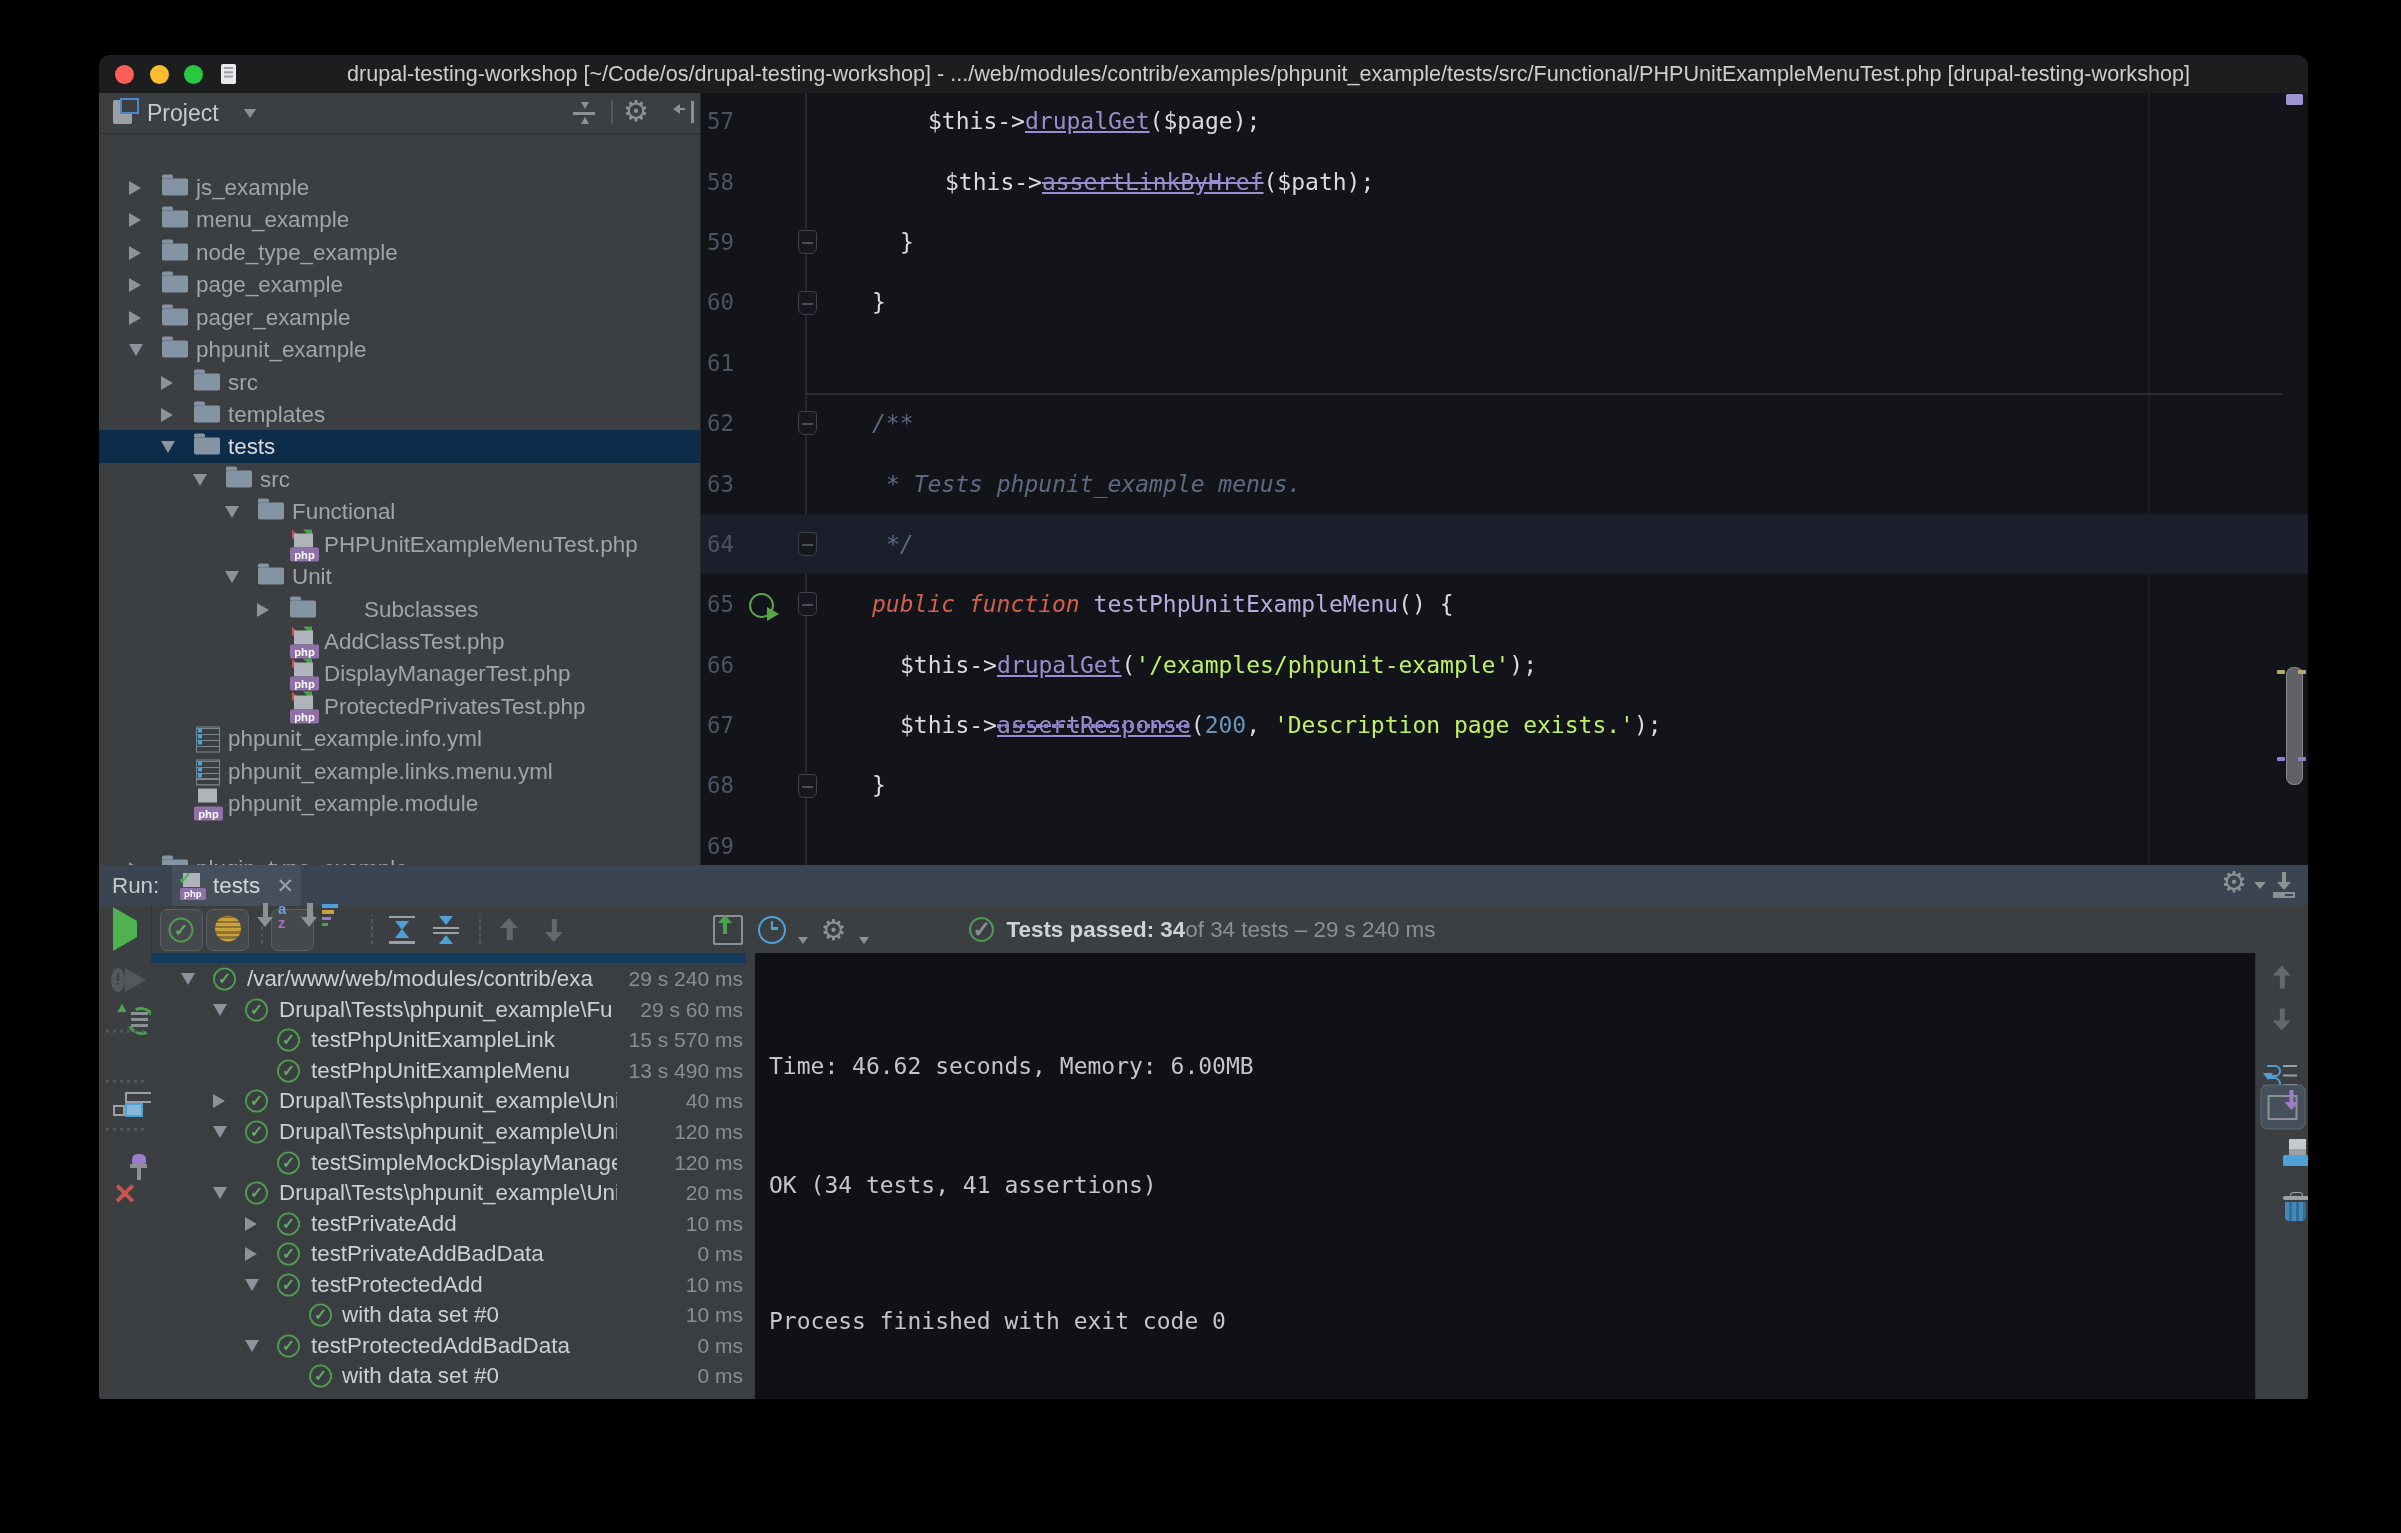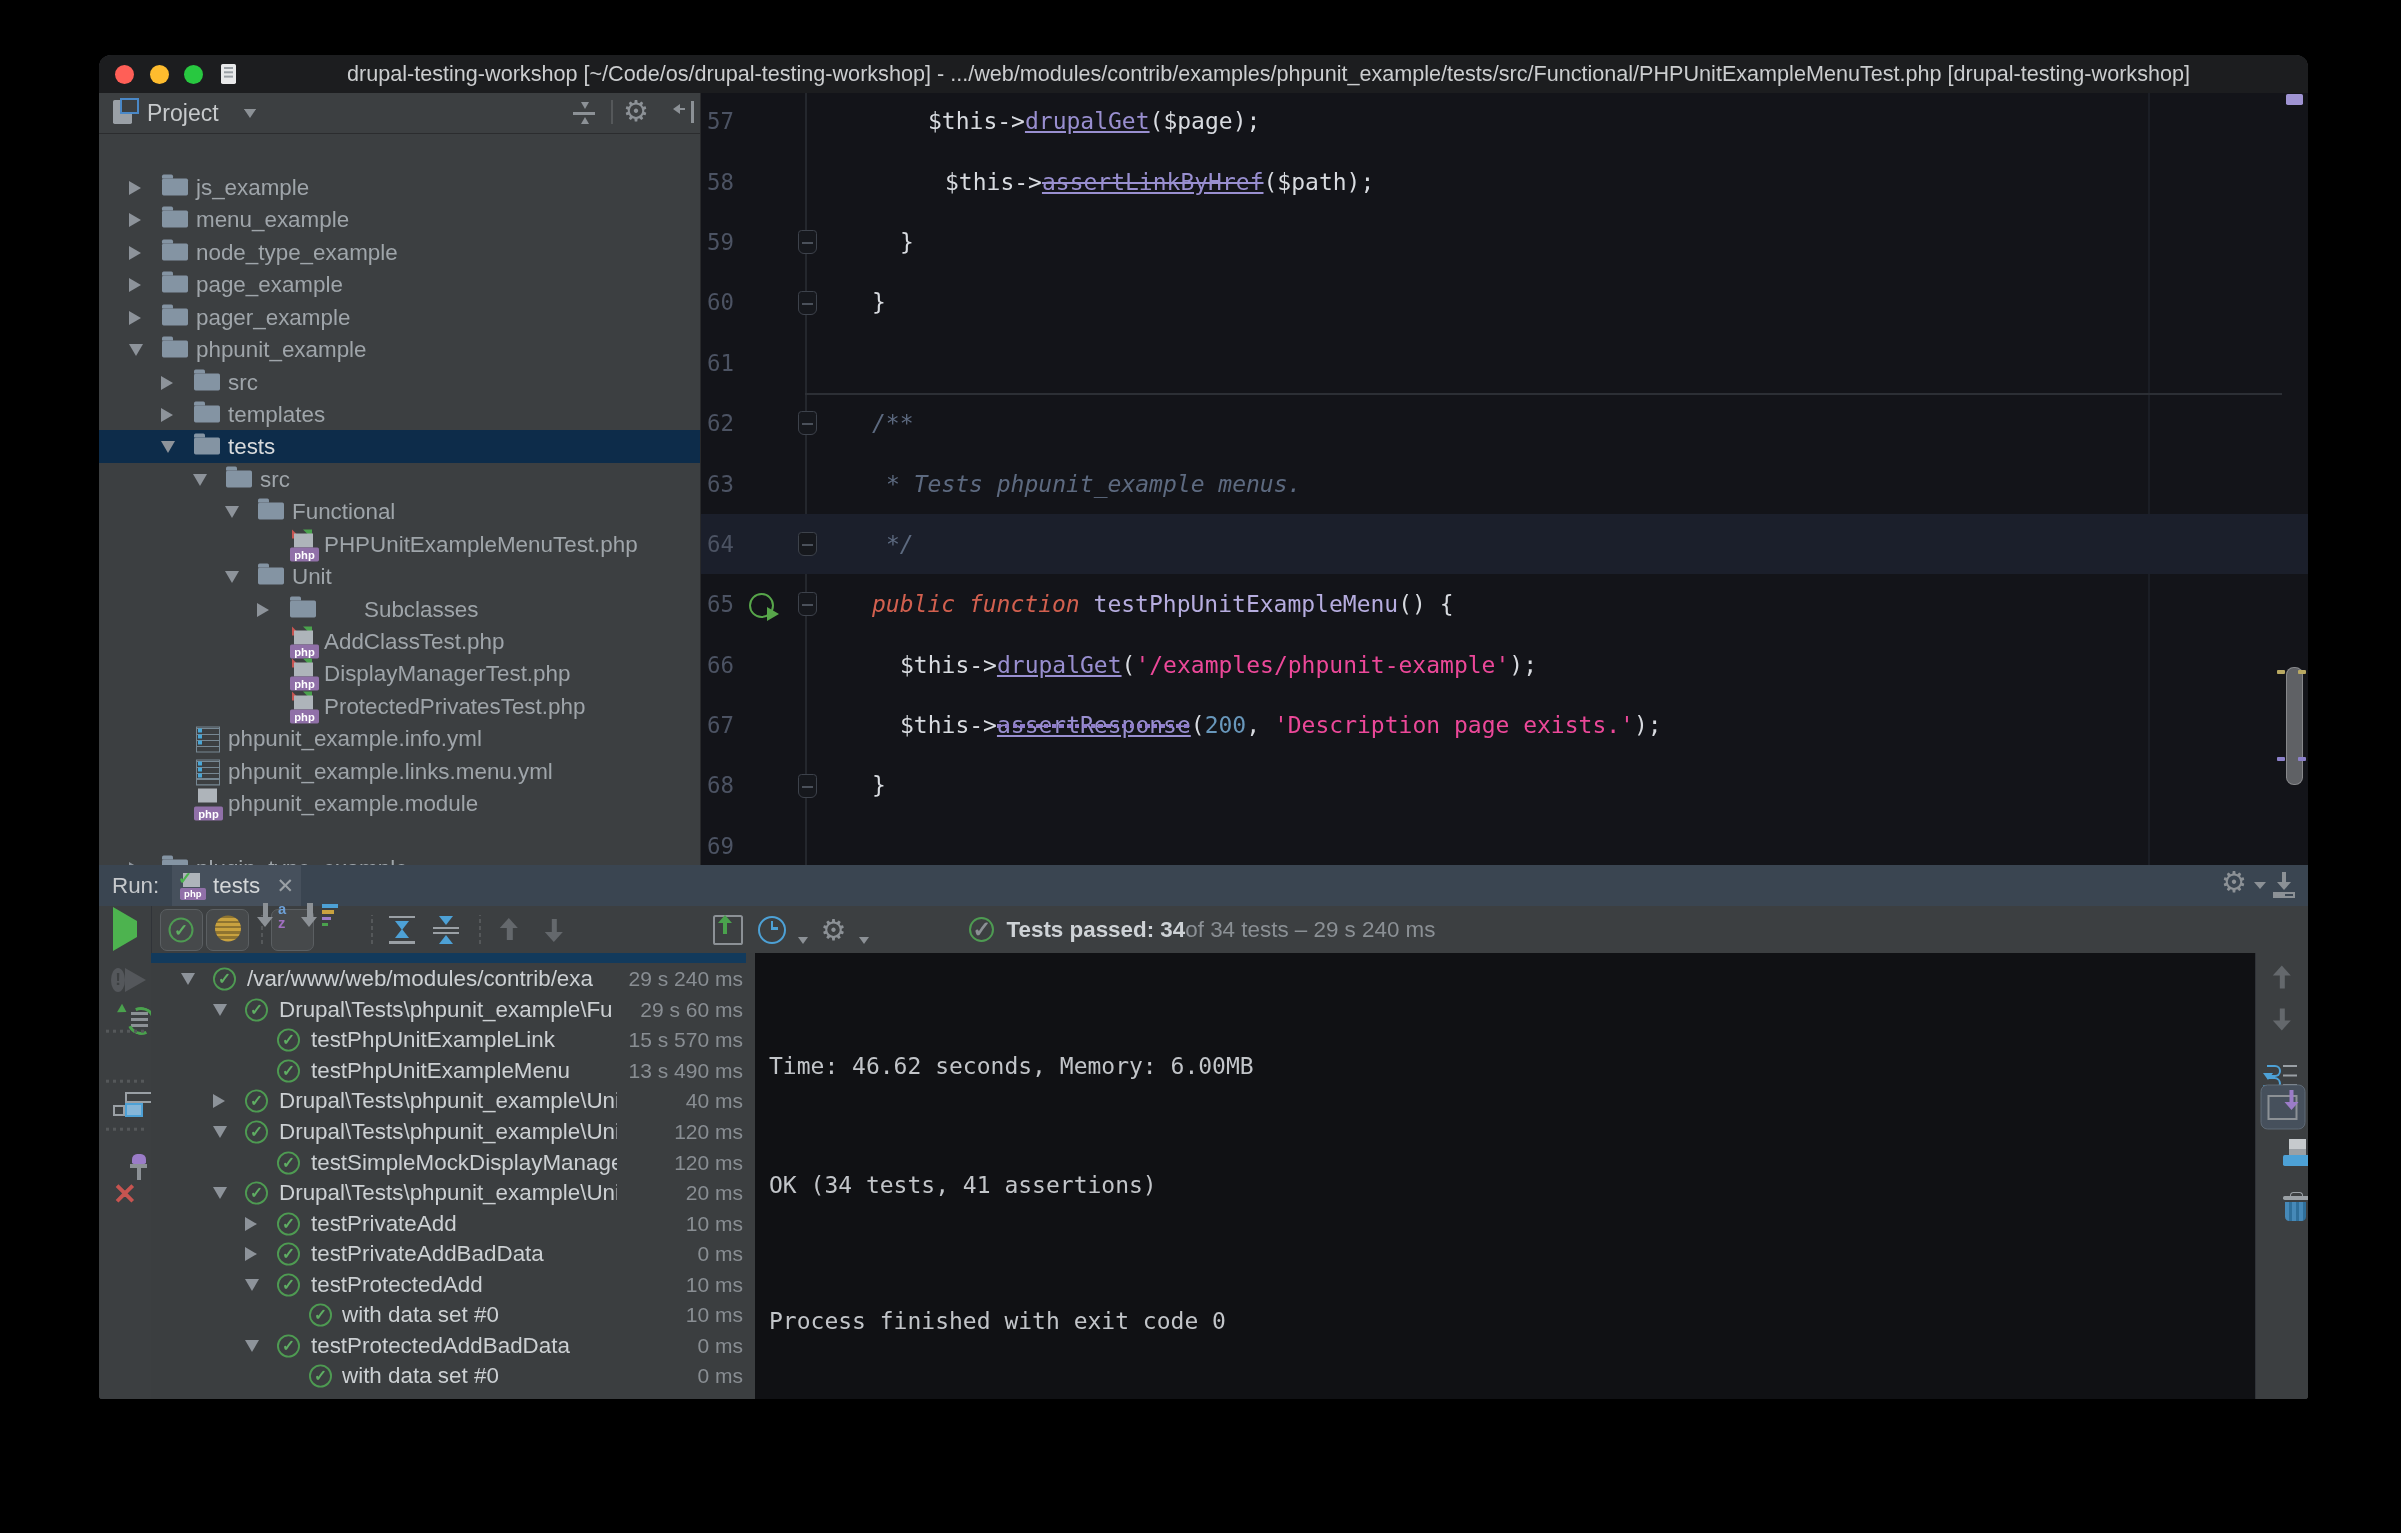--- a/index.html
+++ b/index.html
@@ -75,21 +75,21 @@
         border-left:12px solid #57a64a;border-top:7px solid transparent;border-bottom:7px solid transparent;}
   #msep{position:absolute;left:104px;right:26px;height:1.7px;background:#2c2f35;z-index:1;}
   .tk-p{color:#d8dbe0}
   .tk-m{color:#998fd0;text-decoration:underline}
   .tk-ms{color:#998fd0;text-decoration:underline line-through}
   .tk-mw{color:#998fd0;text-decoration:underline;position:relative}
   .tk-mw::after{content:"";position:absolute;left:0;right:0;bottom:10.4px;height:3.5px;
         background:repeating-linear-gradient(90deg,#8f7cc9 0 4.3px,transparent 4.3px 7.8px);}
   .tk-kw{color:#d2604f;font-style:italic}
   .tk-decl{color:#b6addf}
-  .tk-str{color:#ec4899}
+  .tk-str{color:#bef264}
   .tk-num{color:#6897bb}
   .tk-c{color:#5d6a80;font-style:italic}
   #scrollbar{position:absolute;left:1585px;top:574px;width:14.7px;height:116px;background:rgba(158,160,164,.55);
         border:1.7px solid rgba(255,255,255,.25);border-radius:7.8px;z-index:4;}
   .stick{position:absolute;width:7.8px;height:4.3px;z-index:4;border-radius:0.9px;}
   #inspect-ind{position:absolute;left:1585px;top:0.9px;width:17px;height:11.2px;background:#9f93d2;border-radius:1.7px;z-index:4;}
   
   #runpanel{position:absolute;left:0;top:810px;width:100%;height:534px;background:#3c3f41;}
   #runhead{position:absolute;left:0;top:0;width:100%;height:41px;background:#3a4551;border-bottom:0.9px solid #2d333b;}
   #runlabel{position:absolute;left:13px;top:0;height:41px;line-height:41px;color:#c6c9cc;font-size:22.4px;}

